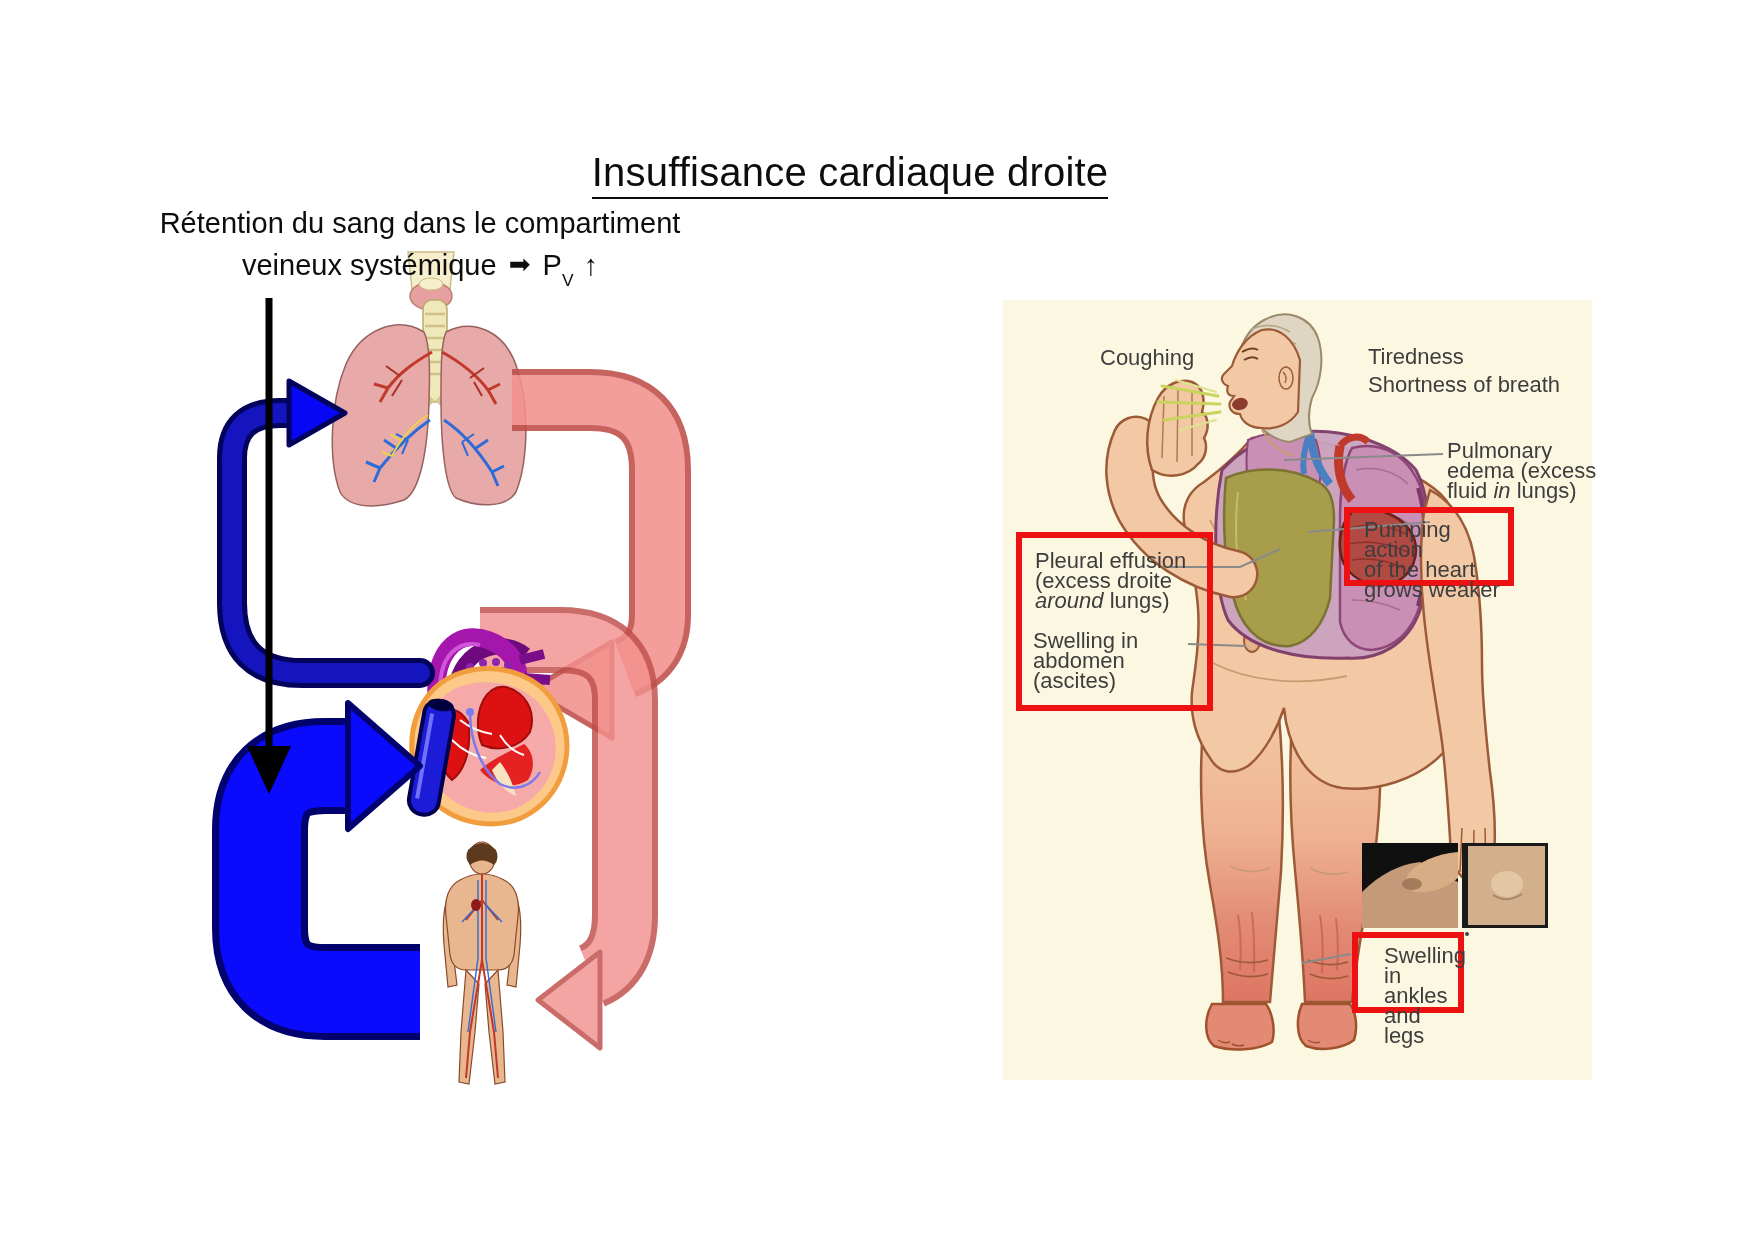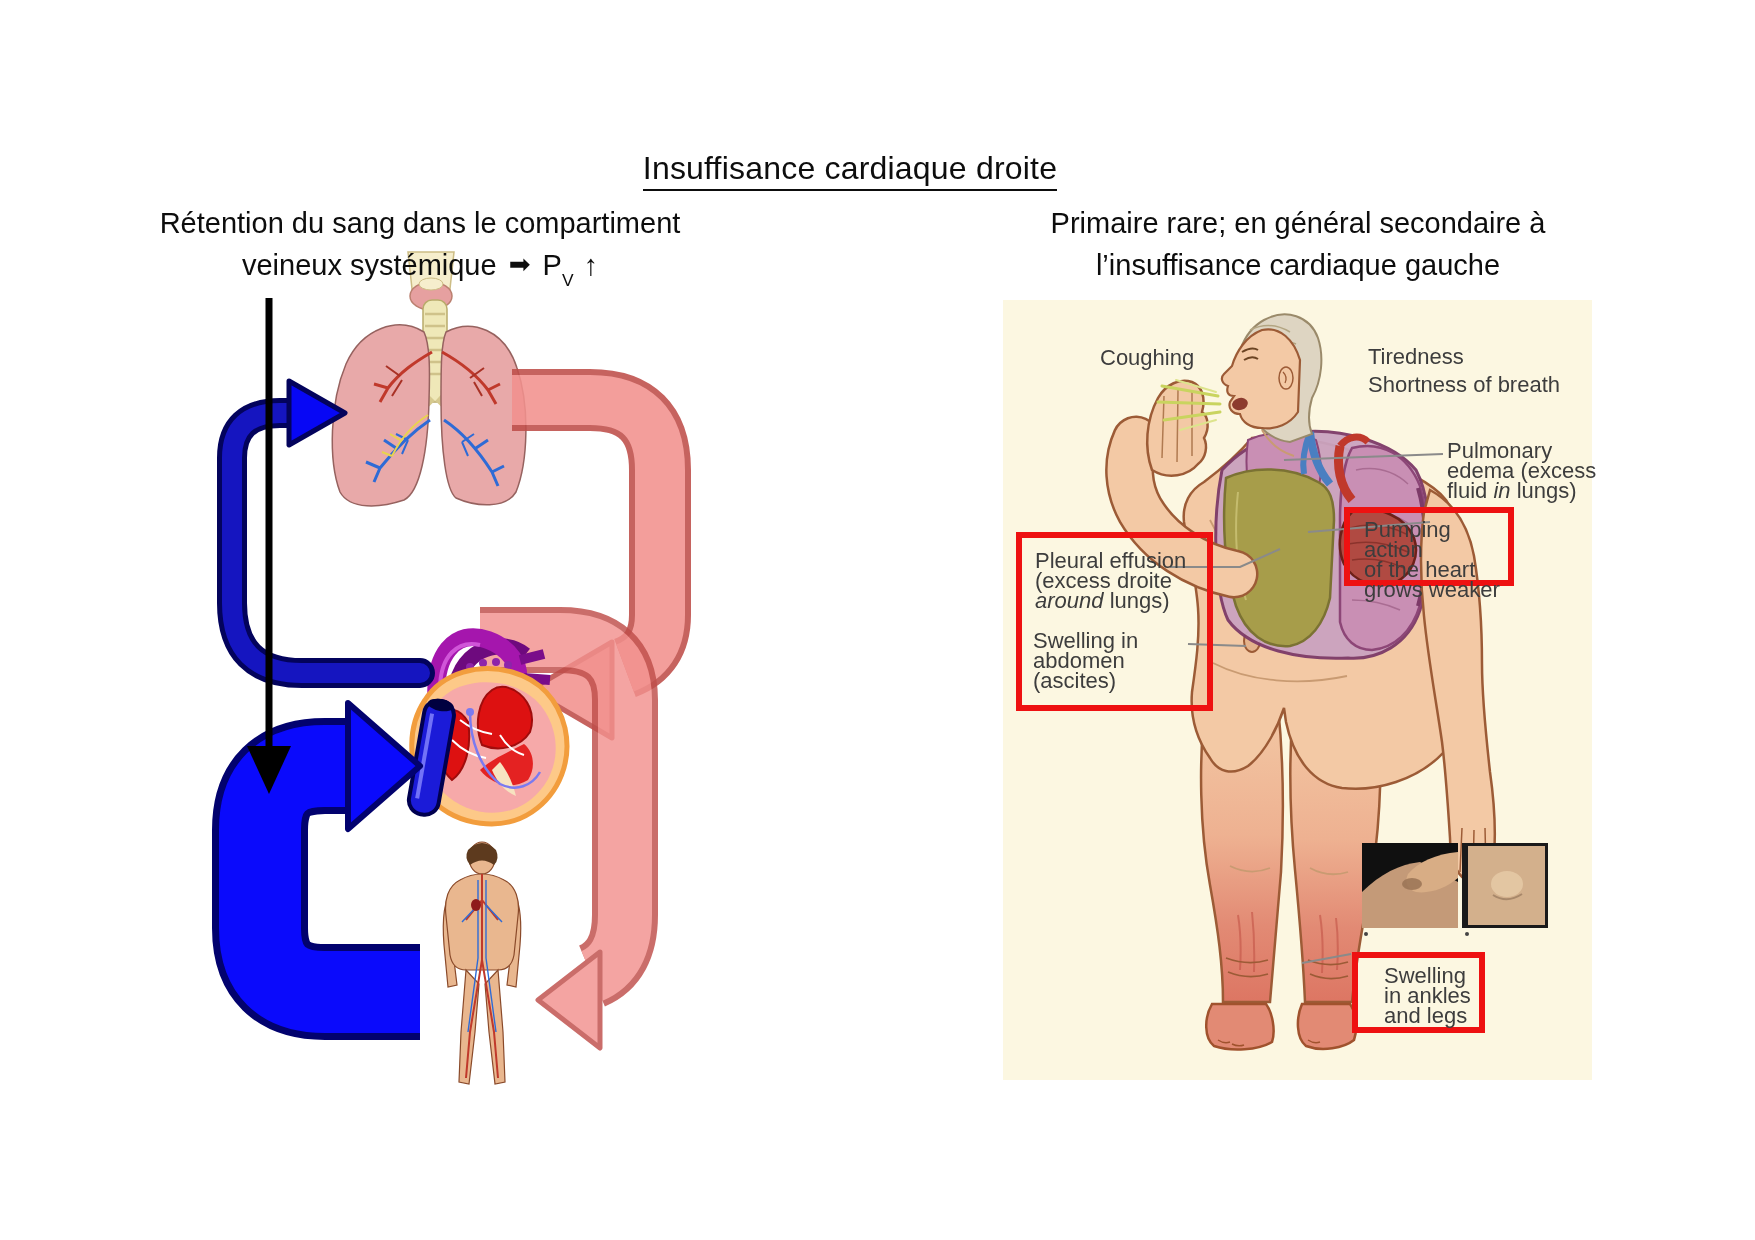--- a/index.html
+++ b/index.html
@@ -2,21 +2,21 @@
 <html><head>
 <meta charset="utf-8">
 <style>
   html,body{margin:0;padding:0;background:#ffffff;}
   .slide{
     position:relative;width:1755px;height:1240px;overflow:hidden;
     background:#ffffff;font-family:"Liberation Sans",sans-serif;color:#111;
   }
   .title-wrap{position:absolute;left:0;top:150px;width:1700px;text-align:center;}
   .title-text{
-    display:inline-block;font-size:32px;font-weight:400;color:#0d0d0d;
+    display:inline-block;font-size:40px;font-weight:400;color:#0d0d0d;
     border-bottom:2.5px solid #0d0d0d;padding-bottom:2px;letter-spacing:.2px;
   }
   .note{position:absolute;top:202px;font-size:29px;line-height:42px;text-align:center;color:#0d0d0d;}
   .note-left{left:118px;width:604px;}
   .note-right{left:1000px;width:596px;}
   .arrow-glyph{font-size:26px;position:relative;top:-2px;padding:0 4px;}
   sub.pv{font-size:0.6em;position:relative;top:4px;}
   .up-glyph{padding-left:2px;}
 
   .panel{
@@ -24,21 +24,21 @@
     background:var(--panel-bg,#fcf7e1);
   }
   .art{position:absolute;left:0;top:0;width:1755px;height:1240px;pointer-events:none;}
 
   .lbl{position:absolute;font-size:22px;line-height:20px;color:var(--label-color,#3d3d3d);}
   .it{font-style:italic;}
 
   .hl-box{position:absolute;border:6px solid var(--accent,#ee1111);box-sizing:border-box;}
   .box-pumping{left:1344px;top:507px;width:170px;height:79px;padding:7px 0 0 14px;}
   .box-symptoms{left:1016px;top:532px;width:197px;height:179px;}
-  .box-ankles{left:1352px;top:952px;width:133px;height:81px;padding:8px 0 15px 26px;}
+  .box-ankles{left:1352px;top:932px;width:112px;height:81px;padding:8px 0 15px 26px;}
   .pleural-label{left:13px;top:13px;}
   .abdomen-label{left:11px;top:93px;}
 </style>
 </head>
 <body>
 
 <div class="slide" style="--accent: #ee1111; --panel-bg: #fcf7e1; --label-color: #3d3d3d;">
 
   <div class="panel"></div>
 
@@ -281,24 +281,20 @@
   </div>
 
   <div class="note note-left">
     <span>Rétention du sang dans le compartiment</span><br>
     <span>veineux systémique</span>
     <span class="arrow-glyph">➡</span>
     <span>P</span><sub class="pv">V</sub>
     <span class="up-glyph">↑</span>
   </div>
 
-  <div class="note note-right">
-    <span>Primaire rare; en général secondaire à</span><br>
-    <span>l’insuffisance cardiaque gauche</span>
-  </div>
 
   <div class="lbl" style="left:1100px;top:348px;">Coughing</div>
   <div class="lbl" style="left:1368px;top:347px;">Tiredness</div>
   <div class="lbl" style="left:1368px;top:375px;">Shortness of breath</div>
 
   <div class="lbl" style="left:1447px;top:441px;width:150px;">
     <span>Pulmonary</span><br>
     <span>edema (excess</span><br>
     <span>fluid </span><span class="it">in</span><span> lungs)</span>
   </div>

